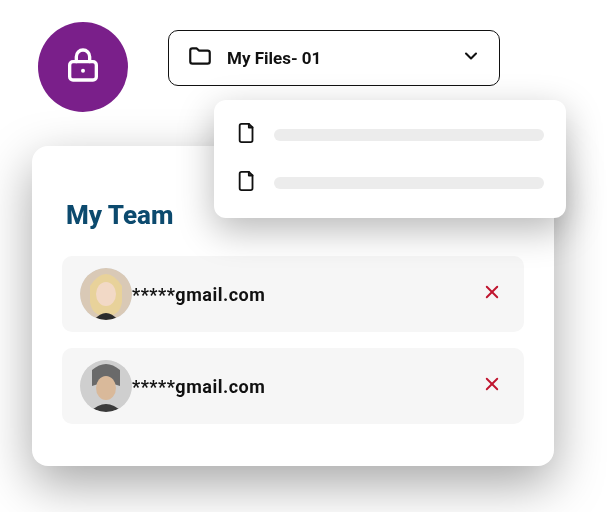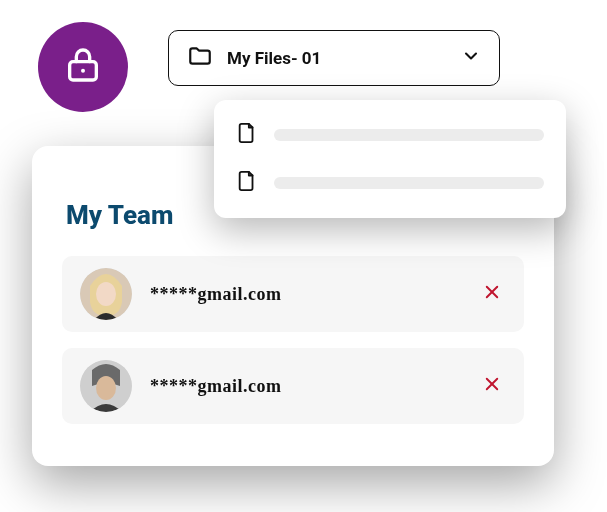--- a/index.html
+++ b/index.html
@@ -101,22 +101,20 @@
       margin-bottom: 26px;
       margin-left: 4px;
     }
     .member-row {
       display: flex;
       align-items: center;
       background: #f6f6f6;
       border-radius: 10px;
       padding: 12px 18px;
       margin-bottom: 16px;
-      gap: 18px;
-      font-family: Liberation Serif, serif;
     }
     .avatar {
       width: 52px;
       height: 52px;
       border-radius: 50%;
       flex: none;
       background: #ddd;
       overflow: hidden;
     }
     .avatar svg { width: 100%; height: 100%; display: block; }

